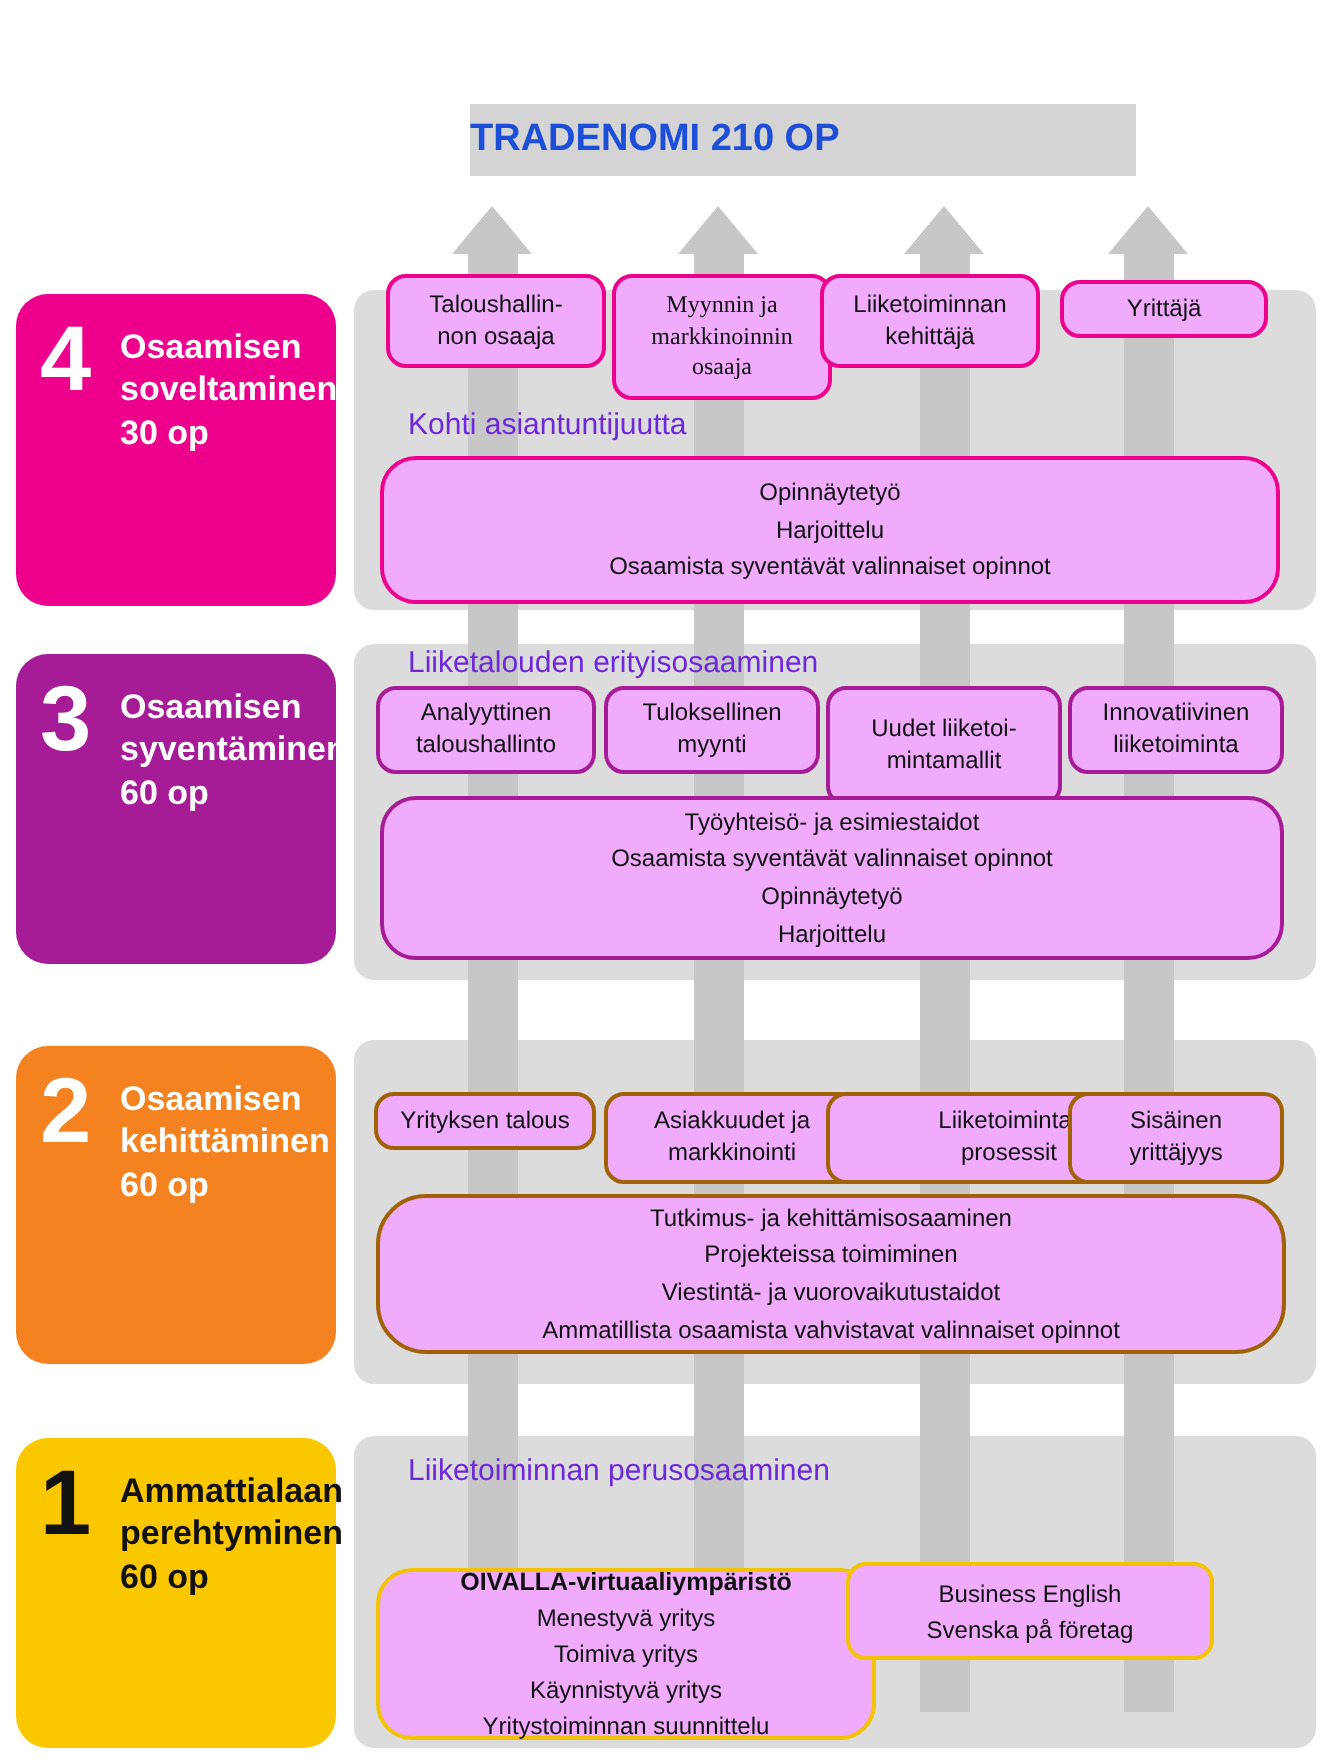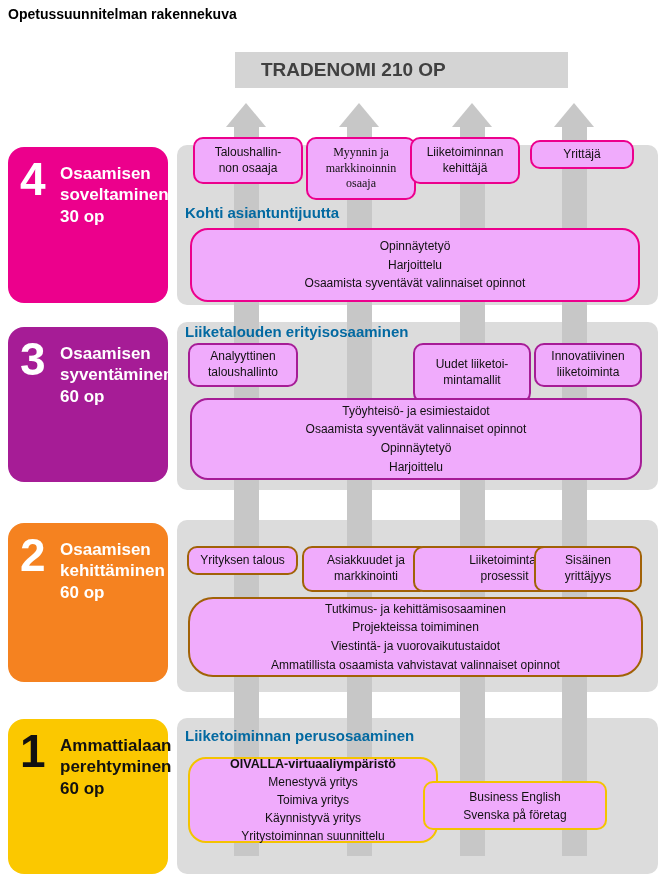--- a/index.html
+++ b/index.html
@@ -2,61 +2,60 @@
 <html><head>
 <meta charset="utf-8">
 <style>
   html,body{margin:0;padding:0;background:#fff;}
   body{font-family:"Liberation Sans","DejaVu Sans",sans-serif;color:#111;}
   .canvas{position:relative;width:661px;height:880px;background:#fff;overflow:hidden;}
 
   .page-title{position:absolute;left:8px;top:6px;font-size:14px;font-weight:700;color:#000;}
 
   .banner{position:absolute;left:235px;top:52px;width:333px;height:36px;background:#D4D4D4;z-index:2;}
-  .banner span{display:block;padding-left:0;line-height:36px;font-size:19px;font-weight:700;color:#404040;margin-left:26px;}
+  .banner span{display:block;padding-left:0;line-height:36px;font-size:19px;font-weight:700;color:#1d4ed8;}
 
   .panel{position:absolute;left:177px;width:481px;background:#DCDCDC;border-radius:10px;z-index:1;}
   .panel4{top:145px;height:160px;}
   .panel3{top:322px;height:168px;}
   .panel2{top:520px;height:172px;}
   .panel1{top:718px;height:156px;}
 
   .shaft{position:absolute;width:25px;top:126px;height:730px;background:#C7C7C7;z-index:2;}
   .head{position:absolute;top:103px;width:0;height:0;border-left:20px solid transparent;
         border-right:20px solid transparent;border-bottom:24px solid #C7C7C7;z-index:2;}
 
   .level-block{position:absolute;left:8px;width:160px;border-radius:16px;z-index:3;
                display:flex;padding:13px 6px 0 12px;box-sizing:border-box;}
   .block4{top:147px;height:156px;background:#EC008C;color:#fff;}
   .block3{top:327px;height:155px;background:#A61C96;color:#fff;}
   .block2{top:523px;height:159px;background:#F58220;color:#fff;}
   .block1{top:719px;height:155px;background:#FBC800;color:#111;}
   .level-number{font-size:46px;font-weight:700;line-height:0.85;width:40px;flex:none;}
   .level-label{font-size:17px;font-weight:700;line-height:1.25;margin-top:3px;white-space:pre-line;}
 
-  .heading{position:absolute;left:185px;font-size:15px;font-weight:700;color:#0369a1;z-index:4;}
+  .heading{position:absolute;left:204px;font-size:15px;font-weight:400;color:#6d28d9;z-index:4;}
 
   .wbox{position:absolute;background:#f0abfc;border-radius:10px;z-index:4;display:flex;
         align-items:center;justify-content:center;text-align:center;font-size:12px;
         line-height:1.3;white-space:pre-line;box-sizing:border-box;}
   .b-pink{border:2px solid #EC008C;}
   .b-purple{border:2px solid #A61C96;}
   .b-orange{border:2px solid #a16207;}
   .b-yellow{border:2px solid #F3C300;}
   .sum{border-radius:18px;line-height:1.55;}
 
   .oivalla{flex-direction:column;line-height:1.5;}
   .oivalla .ot{font-weight:700;font-size:12.5px;}
 </style>
 </head>
 <body>
 
 <div class="canvas">
 
-  <div class="page-title">Opetussuunnitelman rakennekuva</div>
 
   <div class="banner">
     <span>TRADENOMI 210 OP</span>
   </div>
 
   <div class="panel panel4"></div>
   <div class="panel panel3"></div>
   <div class="panel panel2"></div>
   <div class="panel panel1"></div>
 
@@ -104,20 +103,22 @@
   <div class="wbox b-pink" style="left:530px;top:140px;width:104px;height:29px;">Yrittäjä</div>
 
   <div class="heading" style="top:204px;">Kohti asiantuntijuutta</div>
   <div class="wbox b-pink sum" style="left:190px;top:228px;width:450px;height:74px;">Opinnäytetyö
 Harjoittelu
 Osaamista syventävät valinnaiset opinnot</div>
 
   <div class="heading" style="top:323px;">Liiketalouden erityisosaaminen</div>
   <div class="wbox b-purple" style="left:188px;top:343px;width:110px;height:44px;">Analyyttinen
 taloushallinto</div>
+  <div class="wbox b-purple" style="left:302px;top:343px;width:108px;height:44px;">Tuloksellinen
+myynti</div>
   <div class="wbox b-purple" style="left:413px;top:343px;width:118px;height:60px;text-align:center;">Uudet liiketoi-
 mintamallit</div>
   <div class="wbox b-purple" style="left:534px;top:343px;width:108px;height:44px;">Innovatiivinen
 liiketoiminta</div>
   <div class="wbox b-purple sum" style="left:190px;top:398px;width:452px;height:82px;">Työyhteisö- ja esimiestaidot
 Osaamista syventävät valinnaiset opinnot
 Opinnäytetyö
 Harjoittelu</div>
 
   <div class="wbox b-orange" style="left:187px;top:546px;width:111px;height:29px;">Yrityksen talous</div>
@@ -126,21 +127,21 @@
   <div class="wbox b-orange" style="left:413px;top:546px;width:142px;height:46px;padding-left:41px;">Liiketoiminta-
 prosessit</div>
   <div class="wbox b-orange" style="left:534px;top:546px;width:108px;height:46px;">Sisäinen
 yrittäjyys</div>
   <div class="wbox b-orange sum" style="left:188px;top:597px;width:455px;height:80px;border-radius:25px;">Tutkimus- ja kehittämisosaaminen
 Projekteissa toimiminen
 Viestintä- ja vuorovaikutustaidot
 Ammatillista osaamista vahvistavat valinnaiset opinnot</div>
 
   <div class="heading" style="top:727px;">Liiketoiminnan perusosaaminen</div>
-  <div class="wbox b-yellow sum oivalla" style="left:188px;top:757px;width:250px;height:86px;">
+  <div class="wbox b-yellow sum oivalla" style="left:188px;top:784px;width:250px;height:86px;">
     <span class="ot">OIVALLA-virtuaaliympäristö</span>
     <span>Menestyvä yritys
 Toimiva yritys
 Käynnistyvä yritys
 Yritystoiminnan suunnittelu</span>
   </div>
   <div class="wbox b-yellow" style="left:423px;top:781px;width:184px;height:49px;line-height:1.5;">Business English
 Svenska på företag</div>
 
 </div>

